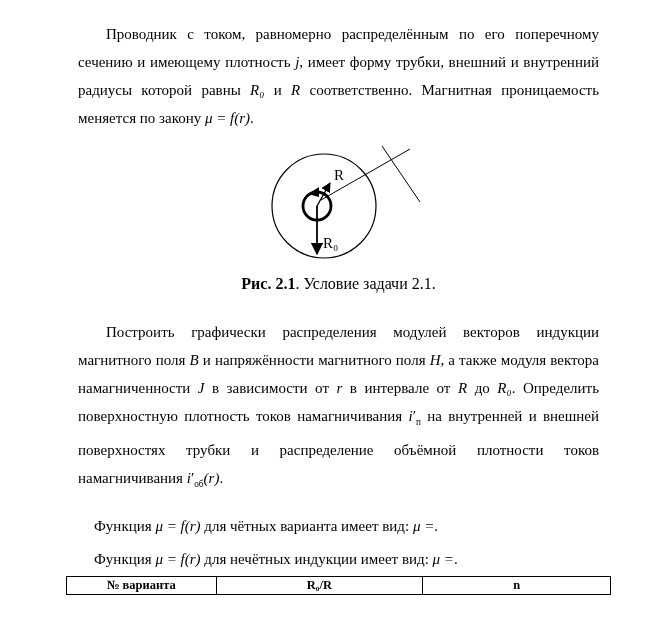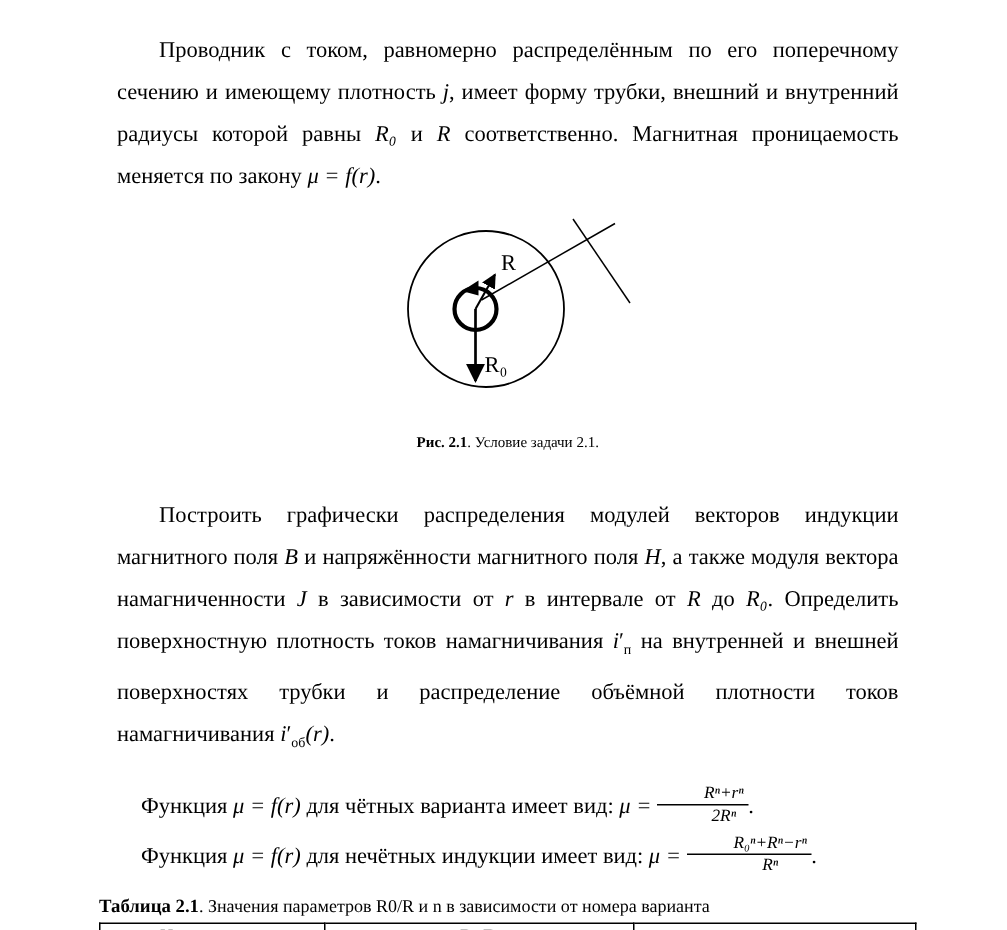--- a/index.html
+++ b/index.html
@@ -12,22 +12,22 @@
   .heading {
     font-size: 15.5px; font-weight: bold; line-height: 22px;
     margin: 6px 0 8px 0; text-indent: 28px;
   }
   .para {
     font-size: 15px; line-height: 28px; text-align: justify;
     text-indent: 28px; margin: 12px;
   }
   .fig-wrap { text-align: center; margin: 4px 0 0 0; }
   .figcaption {
-    text-align: center; font-size: 10px; line-height: 24px;
-    margin: 15px; text-indent: 0;
+    text-align: center; font-size: 16px; line-height: 24px;
+    margin: 4px; text-indent: 0;
   }
   .p-task { margin-top: 22px; }
   .formula-line {
     font-size: 15px; line-height: 33px; text-align: left;
     text-indent: 28px; margin: 0; white-space: nowrap;
   }
   .frac {
     display: inline-flex; flex-direction: column; text-align: center;
     vertical-align: middle; font-size: 11.5px; line-height: 1.25;
     font-style: italic; position: relative; top: -2px; margin-left: 4px;
@@ -75,31 +75,24 @@
       <line x1="93" y1="62" x2="93" y2="110" stroke="#000" stroke-width="1.8" marker-end="url(#arr)"></line>
       <text class="svg-label" x="110" y="36">R</text>
       <text class="svg-label" x="99" y="104">R₀</text>
     </svg>
   </div>
 
   <p class="figcaption"><b>Рис. 2.1</b><span>. Условие задачи 2.1.</span></p>
 
   <p class="para p-task"><span>Построить графически распределения модулей векторов индукции магнитного поля </span><i>B</i><span> и напряжённости магнитного поля </span><i>H</i><span>, а также модуля вектора намагниченности </span><i>J</i><span> в зависимости от </span><i>r</i><span> в интервале от </span><i>R</i><span> до </span><i>R₀</i><span>. Определить поверхностную плотность токов намагничивания </span><i>i</i><span>′</span><sub>п</sub><span> на внутренней и внешней поверхностях трубки и распределение объёмной плотности токов намагничивания </span><i>i</i><span>′</span><sub>об</sub><i>(r)</i><span>.</span></p>
 
-  <p class="formula-line"><span>Функция </span><i>μ = f(r)</i><span> для чётных варианта имеет вид: </span><i>μ =</i><span class="frac">
-        <span class="num">Rⁿ+rⁿ</span>
-        <span class="den">2Rⁿ</span>
-      </span><span>.</span></p>
+  <p class="formula-line"><span>Функция </span><i>μ = f(r)</i><span> для чётных варианта имеет вид: </span><i>μ =</i><span>.</span></p>
 
-  <p class="formula-line"><span>Функция </span><i>μ = f(r)</i><span> для нечётных индукции имеет вид: </span><i>μ =</i><span class="frac">
-        <span class="num">R₀ⁿ+Rⁿ−rⁿ</span>
-        <span class="den">Rⁿ</span>
-      </span><span>.</span></p>
+  <p class="formula-line"><span>Функция </span><i>μ = f(r)</i><span> для нечётных индукции имеет вид: </span><i>μ =</i><span>.</span></p>
 
-  <p class="tcaption"><b>Таблица 2.1</b><span>. Значения параметров R0/R и n в зависимости от номера варианта</span></p>
 
   <table class="variants">
     <colgroup>
       <col style="width:27.5%">
       <col style="width:38%">
       <col style="width:34.5%">
     </colgroup>
     <thead>
       <tr>
         <th>№ варианта</th>

